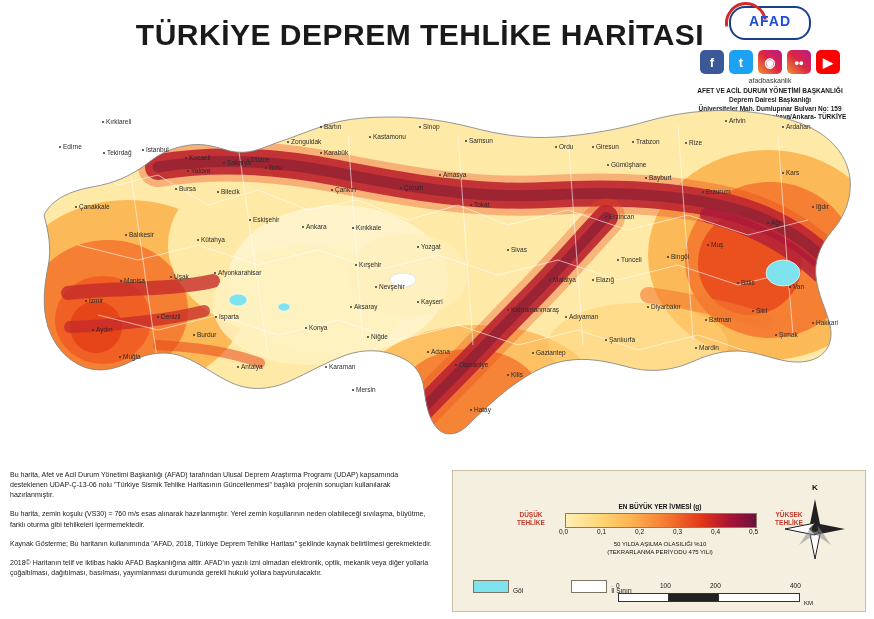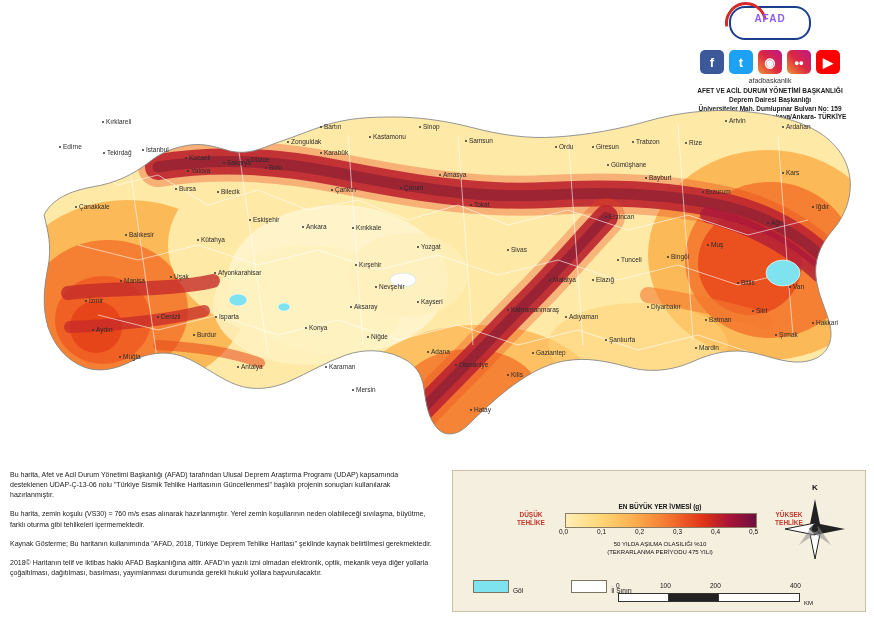--- a/index.html
+++ b/index.html
@@ -21,21 +21,21 @@
   }
 
   
   .logo-box{position:absolute;right:14px;top:6px;width:180px;text-align:center;}
   .logo-pill{
     display:inline-block;width:78px;height:30px;border-radius:16px;
     background:#ffffff;border:2px solid #1b3f8b;position:relative;
   }
   .logo-pill .afad-txt{
     position:absolute;left:0;top:5px;width:100%;text-align:center;
-    font-size:10px;font-weight:bold;color:#8b5cf6;letter-spacing:1px;
+    font-size:14px;font-weight:bold;color:#1d4ed8;letter-spacing:1px;
   }
   .logo-swoosh{
     position:absolute;left:-6px;top:-6px;width:36px;height:36px;border-radius:50%;
     border:3px solid #d42a2a;border-right-color:transparent;border-bottom-color:transparent;
     transform:rotate(35deg);
   }
   .social{margin-top:6px;display:flex;gap:5px;justify-content:center;align-items:center;}
   .sico{width:24px;height:24px;border-radius:5px;display:flex;align-items:center;justify-content:center;color:#fff;font-size:13px;font-weight:bold;}
   .sico.fb{background:#3b5998;}
   .sico.tw{background:#1da1f2;}
@@ -94,20 +94,21 @@
   .scalebar{position:absolute;left:165px;top:112px;width:205px;height:24px;}
   .sb-seg{position:absolute;top:10px;height:7px;border:1px solid #333;}
   .sb-lab{position:absolute;top:-1px;font-size:6.5px;color:#111;}
   .sb-km{position:absolute;left:186px;top:17px;font-size:6px;color:#111;}
 </style>
 </head>
 <body>
 
 <div id="root">
 
+  <div class="title">TÜRKİYE DEPREM TEHLİKE HARİTASI</div>
 
   <div class="logo-box">
     <div class="logo-pill">
       <div class="logo-swoosh"></div>
       <div class="afad-txt">AFAD</div>
     </div>
     <div class="social">
       <span class="sico fb">f</span>
       <span class="sico tw">t</span>
       <span class="sico ig">◉</span>

